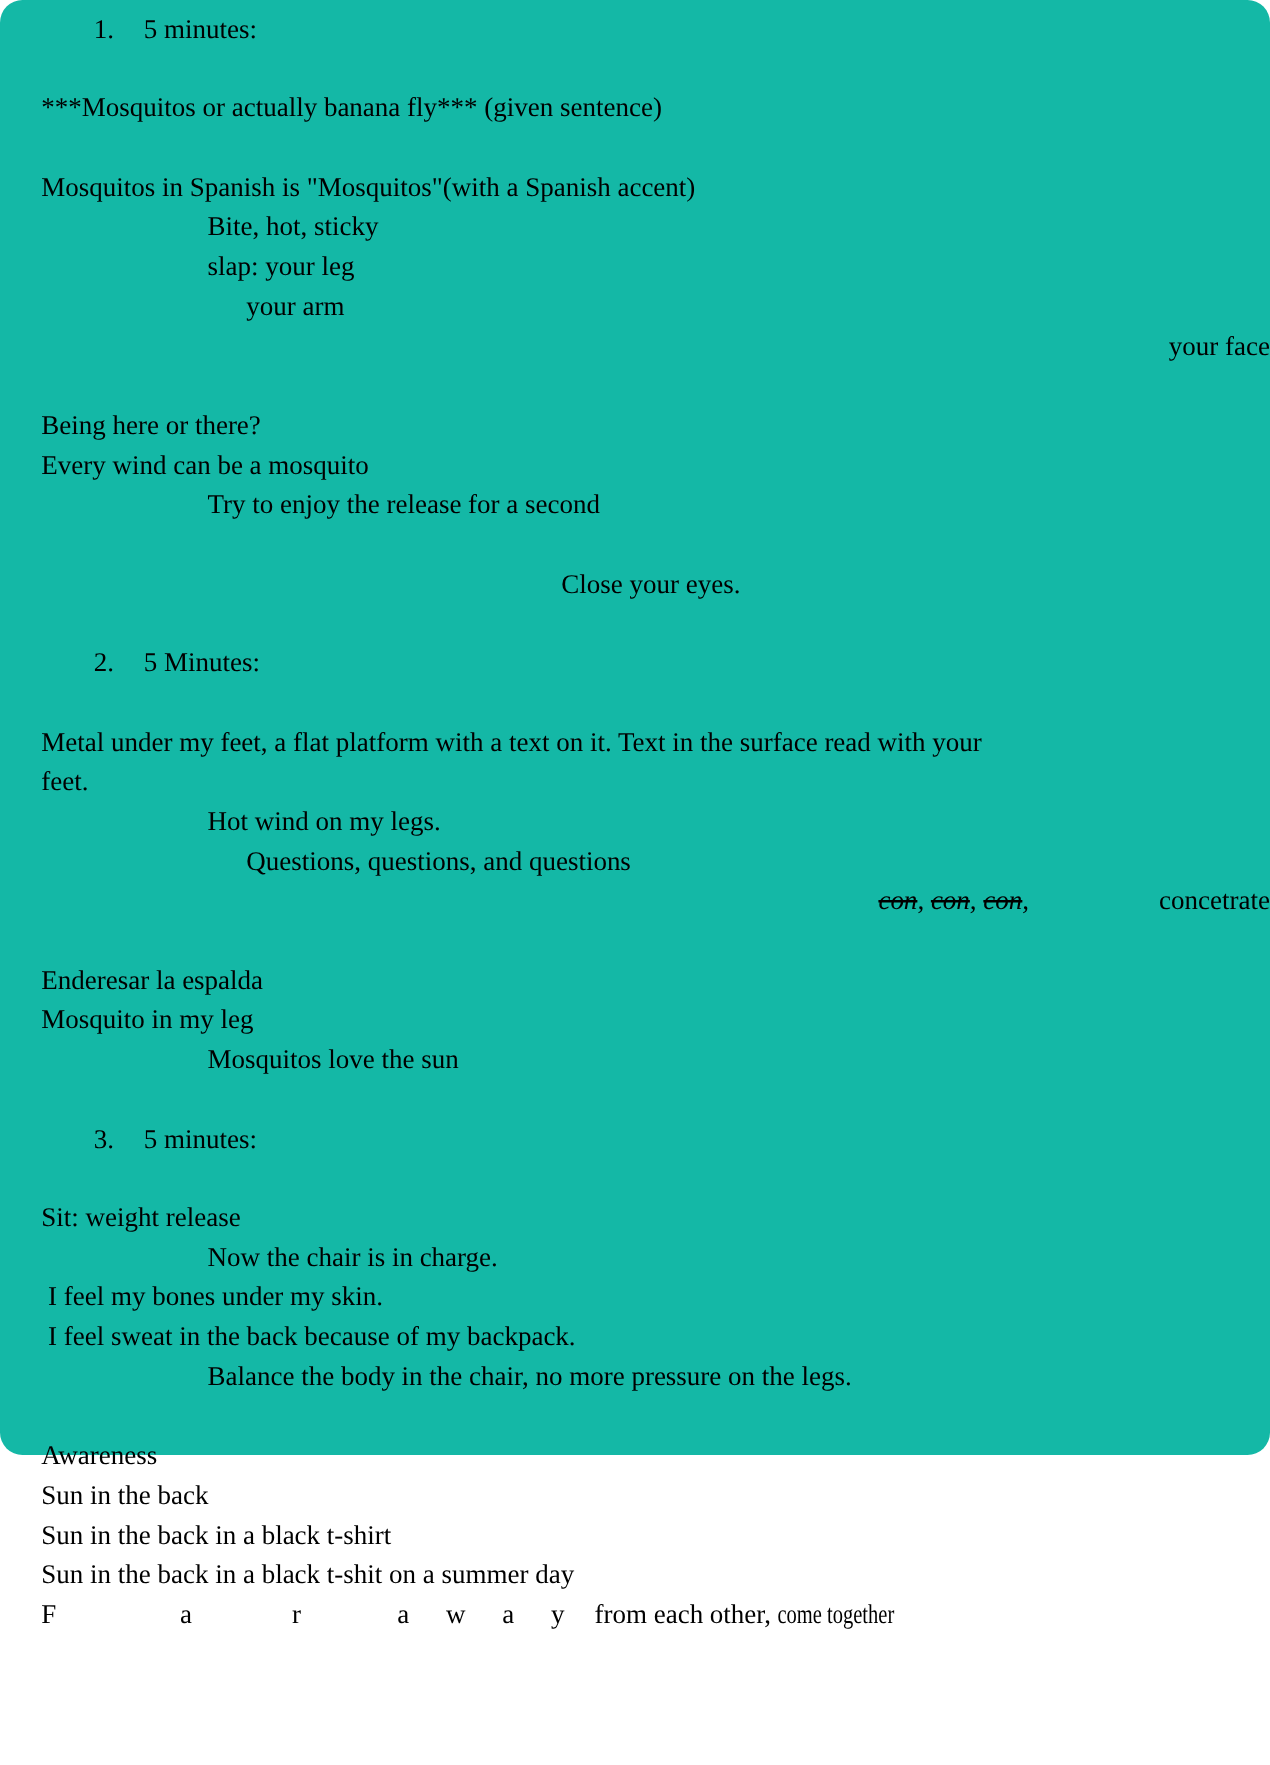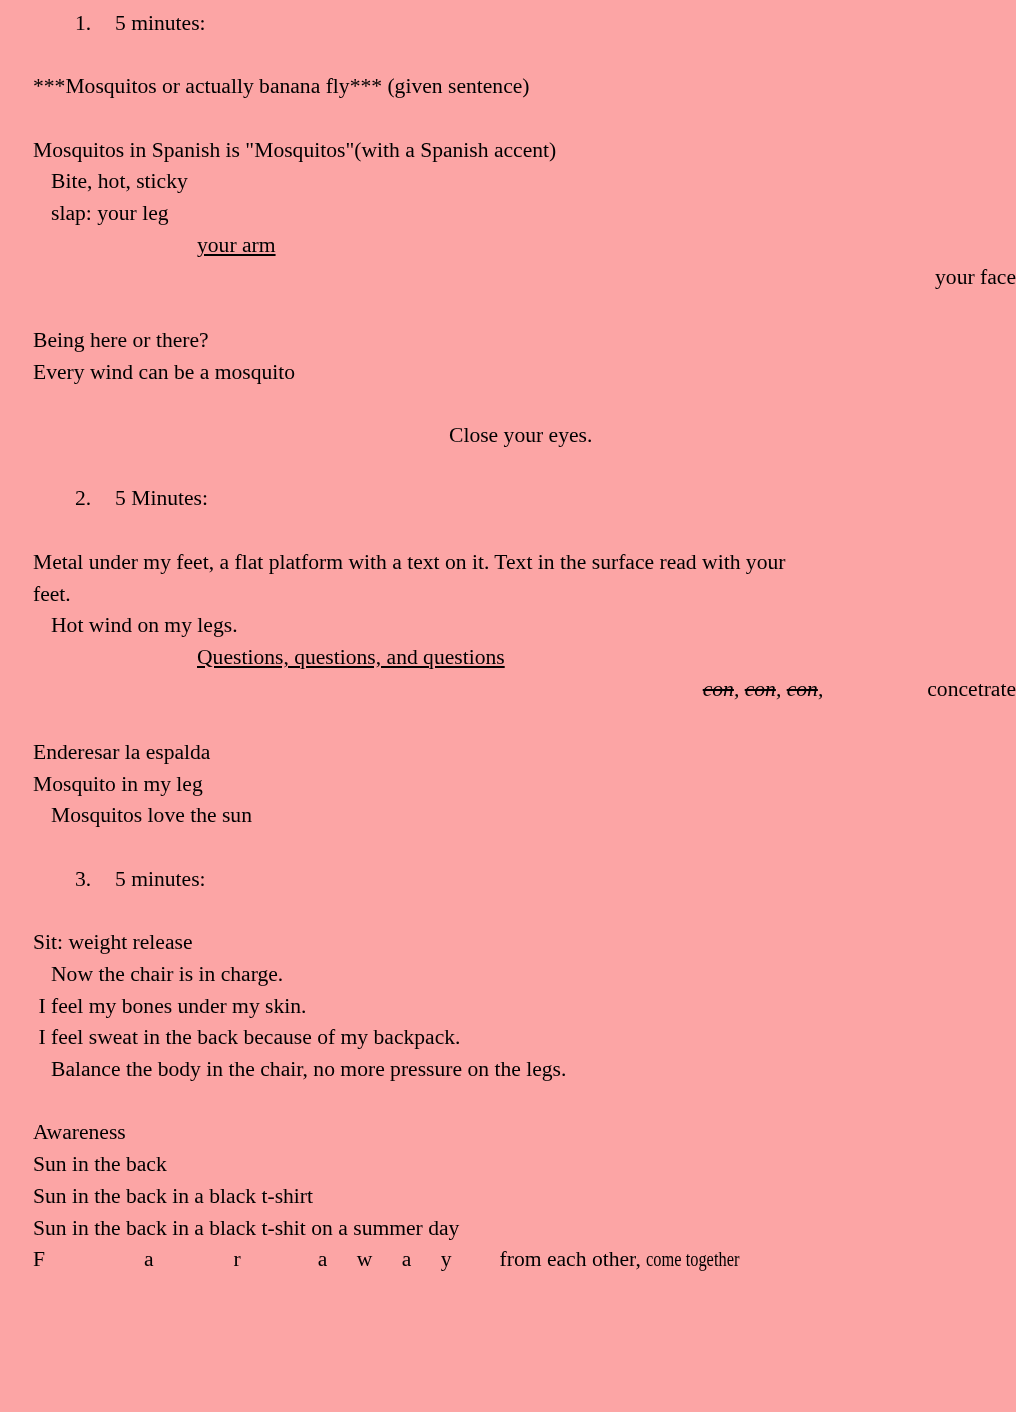--- a/index.html
+++ b/index.html
@@ -1,42 +1,43 @@
 <!DOCTYPE html>
 <html><head>
 <meta charset="utf-8">
 <style>
   html,body{margin:0;padding:0;background:#ffffff;}
   body{width:1016px;height:1412px;overflow:hidden;}
   .page{
     box-sizing:border-box;
-    width:1016px;height:1412px;
+    width:1016px;height:1164px;
     padding-top:8px;
-    background:#fca5a5;
+    background:#14b8a6;
     color:#000000;
     font-family:"Liberation Serif","DejaVu Serif",serif;
     font-size:21.6px;
+    border-radius:18px;
   }
   .ln{line-height:31.7px;white-space:pre-wrap;}
   .b{height:31.7px;}
   .i0{padding-left:33px;}
-  .i1{padding-left:51px;}
-  .i2{padding-left:197px;text-decoration:underline;}
+  .i1{padding-left:118px;margin-left:48px;}
+  .i2{padding-left:197px;}
   .i3{padding-left:277px;text-align:right;}
   .i-close{padding-left:433px;margin-left:16px;}
   .i-num{padding-left:75px;}
   .marker{display:inline-block;width:40px;}
   .metal{width:995px;}
   .strike{font-style:italic;text-decoration:line-through;}
   .it{font-style:italic;}
   .sp-conc{display:inline-block;width:104px;}
   .fa-f{margin-right:99px;}
   .fa-a{margin-right:80px;}
   .fa-r{margin-right:77px;}
-  .fa-spread{word-spacing:24px;margin-right:48px;}
+  .fa-spread{word-spacing:24px;margin-right:24px;}
   .fa-cond{display:inline-block;transform:scaleX(0.76);transform-origin:0 50%;}
 </style>
 </head>
 <body>
 
 <div class="page">
 
   <div class="ln i-num"><span class="marker">1.</span><span>5 minutes:</span></div>
   <div class="b"></div>
 
@@ -45,20 +46,21 @@
 
   <div class="ln i0">Mosquitos in Spanish is "Mosquitos"(with a Spanish accent)</div>
   <div class="ln i1">Bite, hot, sticky</div>
   <div class="ln i1">slap: your leg</div>
   <div class="ln i2">your arm</div>
   <div class="ln i3">your face</div>
   <div class="b"></div>
 
   <div class="ln i0">Being here or there?</div>
   <div class="ln i0">Every wind can be a mosquito</div>
+  <div class="ln i1">Try to enjoy the release for a second</div>
   <div class="b"></div>
 
   <div class="ln i-close">Close your eyes.</div>
   <div class="b"></div>
 
   <div class="ln i-num"><span class="marker">2.</span><span>5 Minutes:</span></div>
   <div class="b"></div>
 
   <div class="ln i0 metal">Metal under my feet, a flat platform with a text on it. Text in the surface read with your
 feet.</div>

